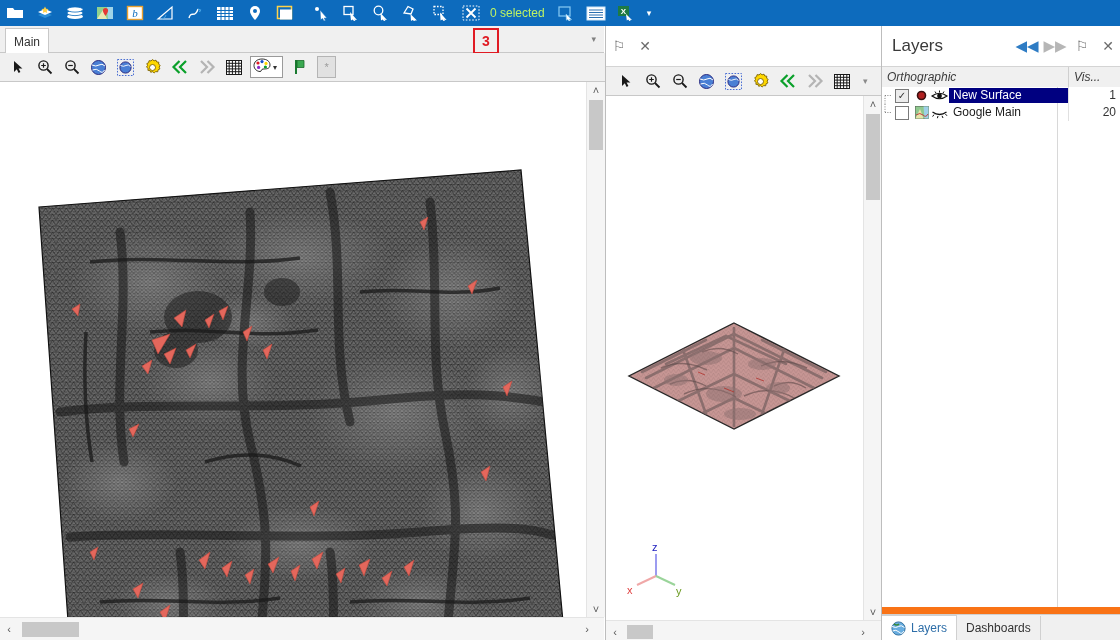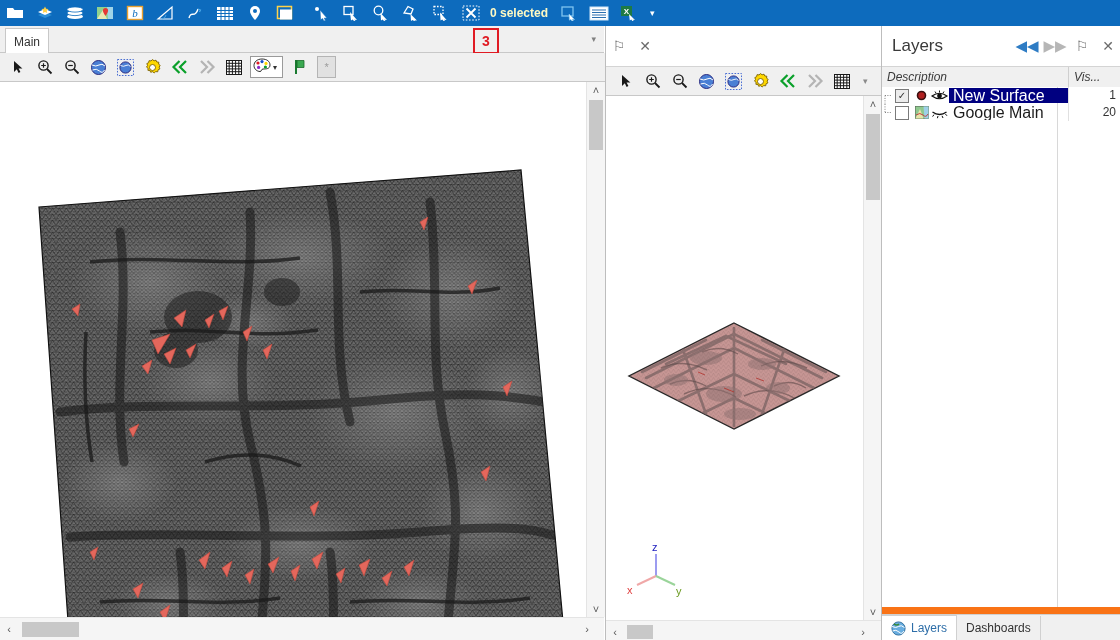--- a/index.html
+++ b/index.html
@@ -20,21 +20,21 @@
     display: flex; align-items: center;
   }
   .rb-icon {
     width: 26px; height: 24px; margin: 0 2px;
     display: flex; align-items: center; justify-content: center;
     cursor: default;
   }
   .rb-icon svg { display: block; }
   .rb-sep { width: 6px; }
   .rb-label {
-    color: #fef9c3; font-size: 12px; margin: 0 6px 0 4px; white-space: nowrap; font-weight: bold;
+    color: #bef264; font-size: 12px; margin: 0 6px 0 4px; white-space: nowrap;
   }
   .rb-caret {
     color: #ffffff; font-size: 9px; margin-left: 6px;
   }
 
   
   .tabstrip {
     position: absolute; left: 0; top: 26px; width: 604px; height: 26px;
     background: #f0f0f0;
     border-bottom: 1px solid #c8c8c8;
@@ -175,21 +175,21 @@
   .lyr-row { position: relative; height: 17px; display: flex; align-items: center; }
   .lyr-tree { width: 13px; height: 17px; position: relative; }
   .lyr-chk {
     width: 12px; height: 12px; border: 1px solid #7a7a7a; background: #fff;
     display: flex; align-items: center; justify-content: center;
     font-size: 10px; color: #333; line-height: 1; margin-right: 4px;
   }
   .lyr-sym { width: 17px; height: 15px; display: flex; align-items: center; justify-content: center; }
   .lyr-eye { width: 19px; height: 15px; display: flex; align-items: center; justify-content: center; }
   .lyr-name {
-    flex: 1; font-size: 16px; color: #1c1c1c; padding-left: 4px;
+    flex: 1; font-size: 12px; color: #1c1c1c; padding-left: 4px;
     white-space: nowrap; overflow: hidden; height: 15px; line-height: 15px;
   }
   .lyr-row.sel .lyr-name { background: #000080; color: #ffffff; }
   .lyr-vis {
     width: 47px; font-size: 12px; color: #333; text-align: right; padding-right: 5px;
     border-left: 1px solid #e0e0e0; height: 17px; line-height: 17px;
   }
   .lyr-vsep { position: absolute; left: 175px; top: 0; width: 1px; height: 520px; background: #d8d8d8; }
 
   .lyr-tabs {
@@ -716,21 +716,21 @@
   <div class="layers">
     <div class="layers-title">
       <div class="txt">Layers</div>
       <div class="nav-ico" style="color:#2e7cc4;">◀◀</div>
       <div class="nav-ico" style="color:#b6b6b6;">▶▶</div>
       <div class="pin-ico">⚐</div>
       <div class="close-ico">✕</div>
     </div>
 
     <div class="lyr-header">
-      <div class="c1">Description</div>
+      <div class="c1">Orthographic</div>
       <div class="c2">Vis...</div>
     </div>
 
     <div class="lyr-body">
       <div class="lyr-vsep"></div>
 
       <div class="lyr-row sel">
         <div class="lyr-tree">
           <svg width="13" height="17" viewBox="0 0 13 17">
               <path d="M3 8.5 h7" stroke="#808080" stroke-width="1" stroke-dasharray="1 1.4"></path>

